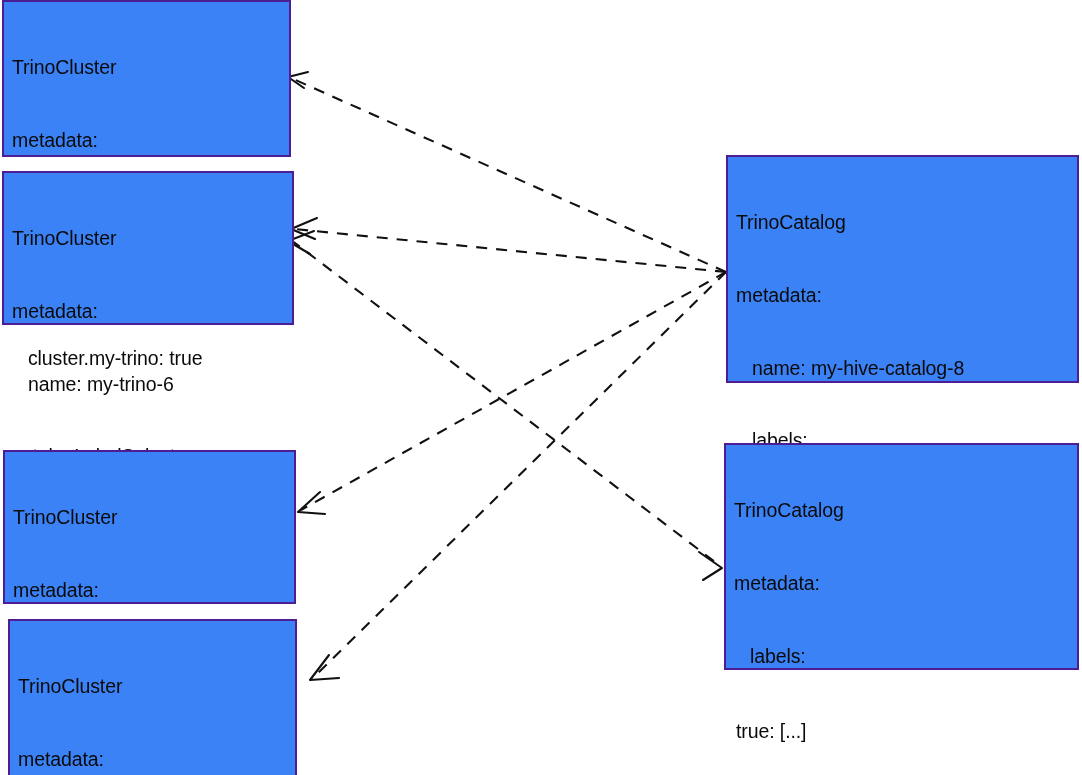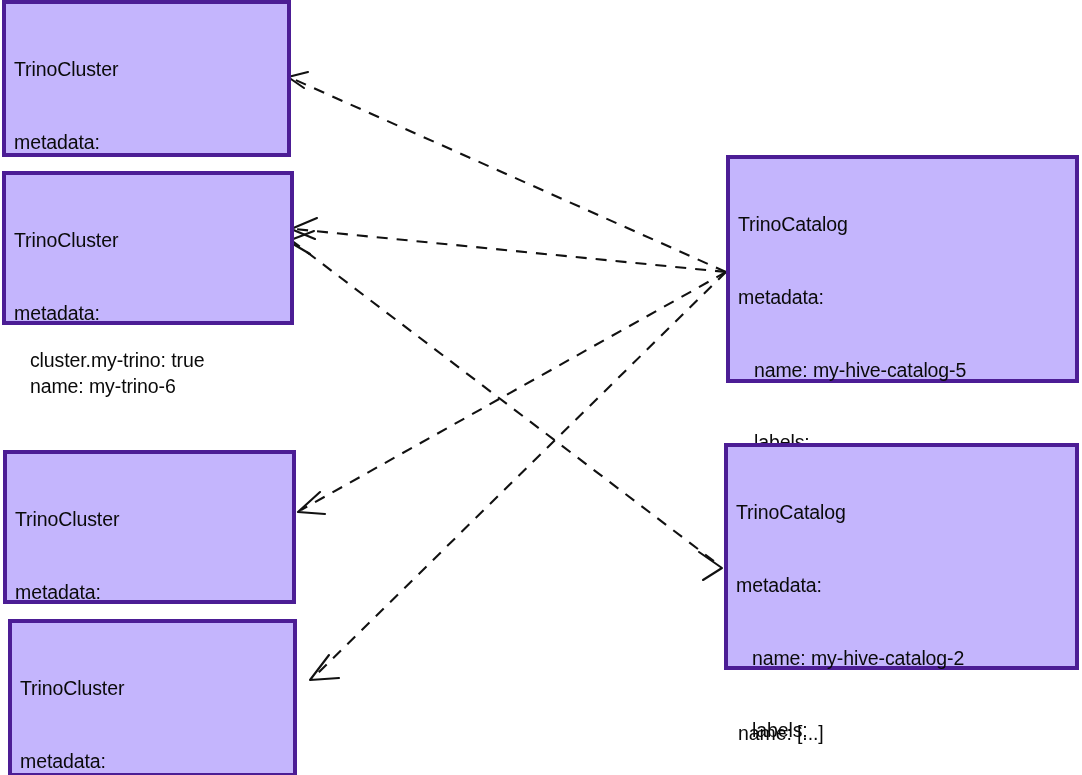--- a/index.html
+++ b/index.html
@@ -13,22 +13,22 @@
   #canvas {
     position: relative;
     width: 1082px;
     height: 775px;
     background: #ffffff;
     overflow: hidden;
   }
   .node-box {
     position: absolute;
     box-sizing: border-box;
-    border: 4px solid #4c1d95;
-    background: #c4b5fd;
+    border: 2px solid #4c1d95;
+    background: #3b82f6;
     z-index: 3;
   }
   .node-lines {
     position: absolute;
     left: 8px;
     top: 5px;
     right: 4px;
     font-size: 19.5px;
     line-height: 24.2px;
     color: #0a0a0a;
@@ -128,33 +128,32 @@
       
       
       
     </div>
   </div>
 
   <div class="node-box" style="left: 726px; top: 155px; width: 353px; height: 228px;">
     <div class="node-lines">
       <span class="node-line">TrinoCatalog</span>
       <span class="node-line">metadata:</span>
-      <span class="node-line">   name: my-hive-catalog-5</span>
+      <span class="node-line">   name: my-hive-catalog-8</span>
       <span class="node-line">   labels:</span>
       <span class="node-line">      cluster.my-trino: true</span>
       <span class="node-line">      cluster.my-trino-2: true</span>
       <span class="node-line">      env.dev: true</span>
-      <span class="node-line">name: [...]</span>
+      <span class="node-line">true: [...]</span>
     </div>
   </div>
 
   <div class="node-box" style="left: 724px; top: 443px; width: 355px; height: 227px;">
     <div class="node-lines">
       <span class="node-line">TrinoCatalog</span>
       <span class="node-line">metadata:</span>
-      <span class="node-line">   name: my-hive-catalog-2</span>
       <span class="node-line">   labels:</span>
       
       
     </div>
   </div>
 
 </div>
 
 </body></html>

